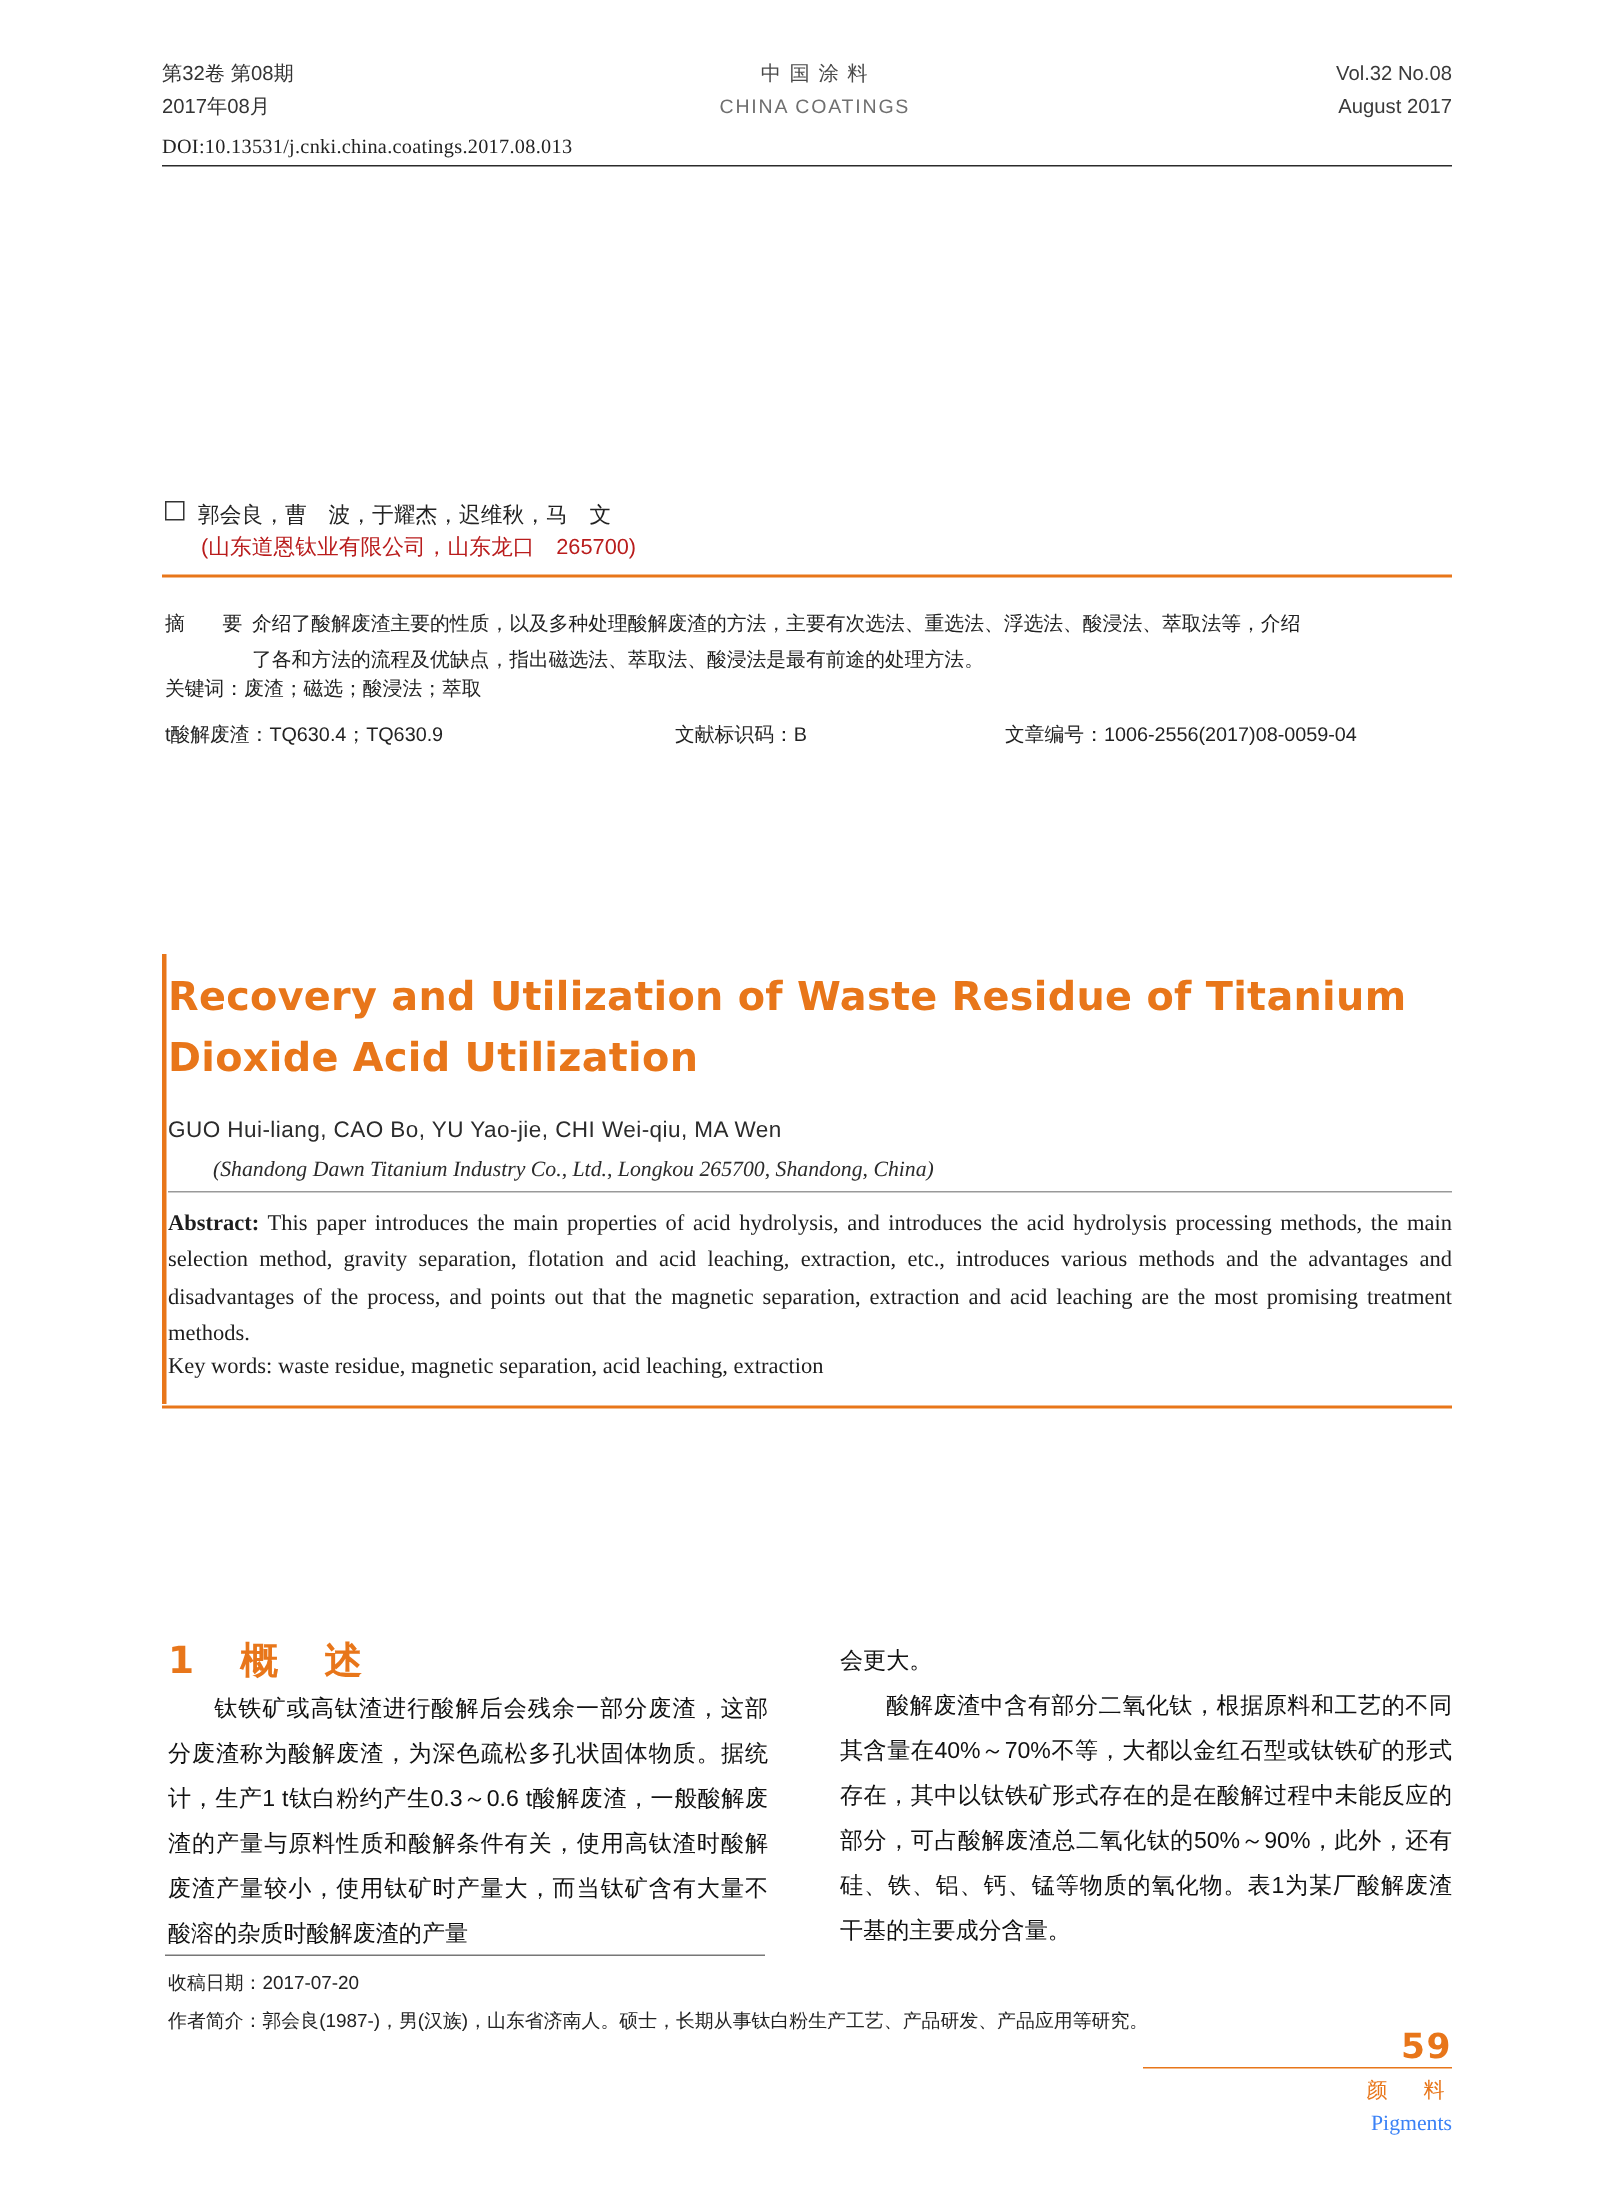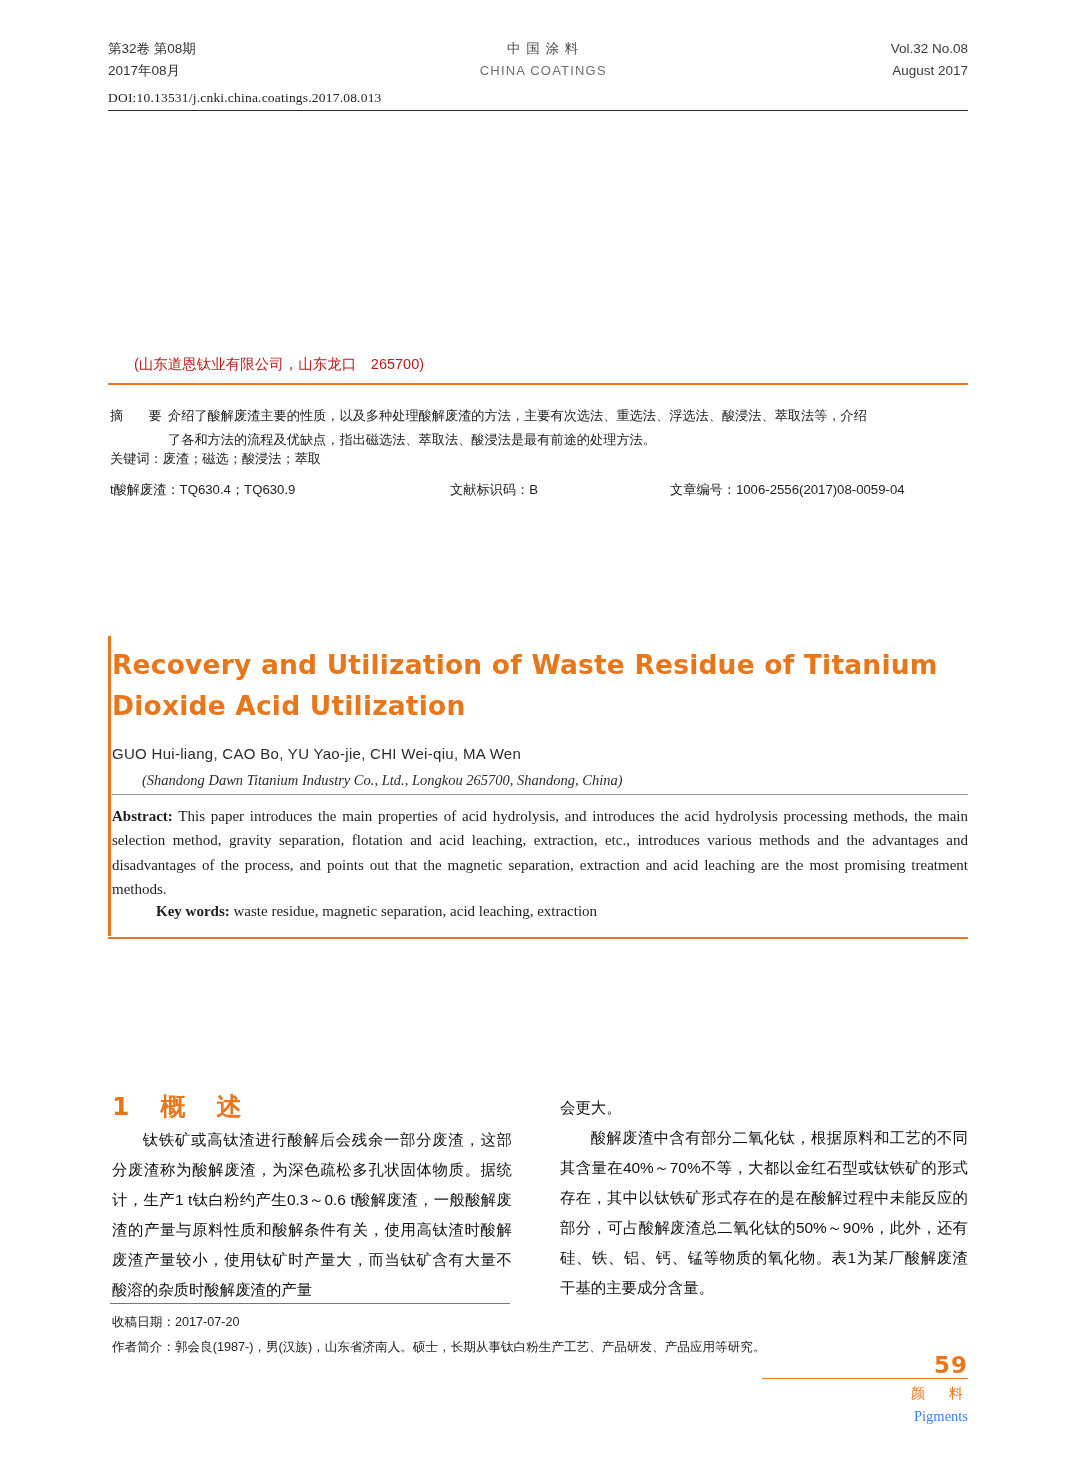--- a/index.html
+++ b/index.html
@@ -212,21 +212,21 @@
   .en-abstract b { font-weight: bold; }
   .en-keywords {
     position: absolute;
     left: 112px;
     top: 903px;
     width: 856px;
     font-family: "Liberation Serif", serif;
     font-size: 15px;
     color: #1d1d1d;
   }
-  .en-keywords b { font-weight: bold; padding-left: 44px; }
+  .en-keywords b { font-weight: normal; }
   .rule-orange-2 {
     position: absolute;
     left: 108px;
     top: 937px;
     width: 860px;
     height: 2.2px;
     background: #E8761A;
   }
 
   
@@ -335,20 +335,23 @@
     <div class="col right">
       <div>Vol.32  No.08</div>
       <div>August 2017</div>
     </div>
   </div>
 
   <div class="doi">DOI:10.13531/j.cnki.china.coatings.2017.08.013</div>
   <div class="rule-top"></div>
 
 
+  <div class="authors-cn">
+    <span class="sq"></span><span>郭会良，曹　波，于耀杰，迟维秋，马　文</span>
+  </div>
   <div class="affil-cn">(山东道恩钛业有限公司，山东龙口　265700)</div>
 
   <div class="rule-orange-1"></div>
 
   <div class="abs-cn">
     <span class="lbl">摘　要：</span>
     <span>介绍了酸解废渣主要的性质，以及多种处理酸解废渣的方法，主要有次选法、重选法、浮选法、酸浸法、萃取法等，介绍了各和方法的流程及优缺点，指出磁选法、萃取法、酸浸法是最有前途的处理方法。</span>
   </div>
 
   <div class="kw-cn">关键词：废渣；磁选；酸浸法；萃取</div>

